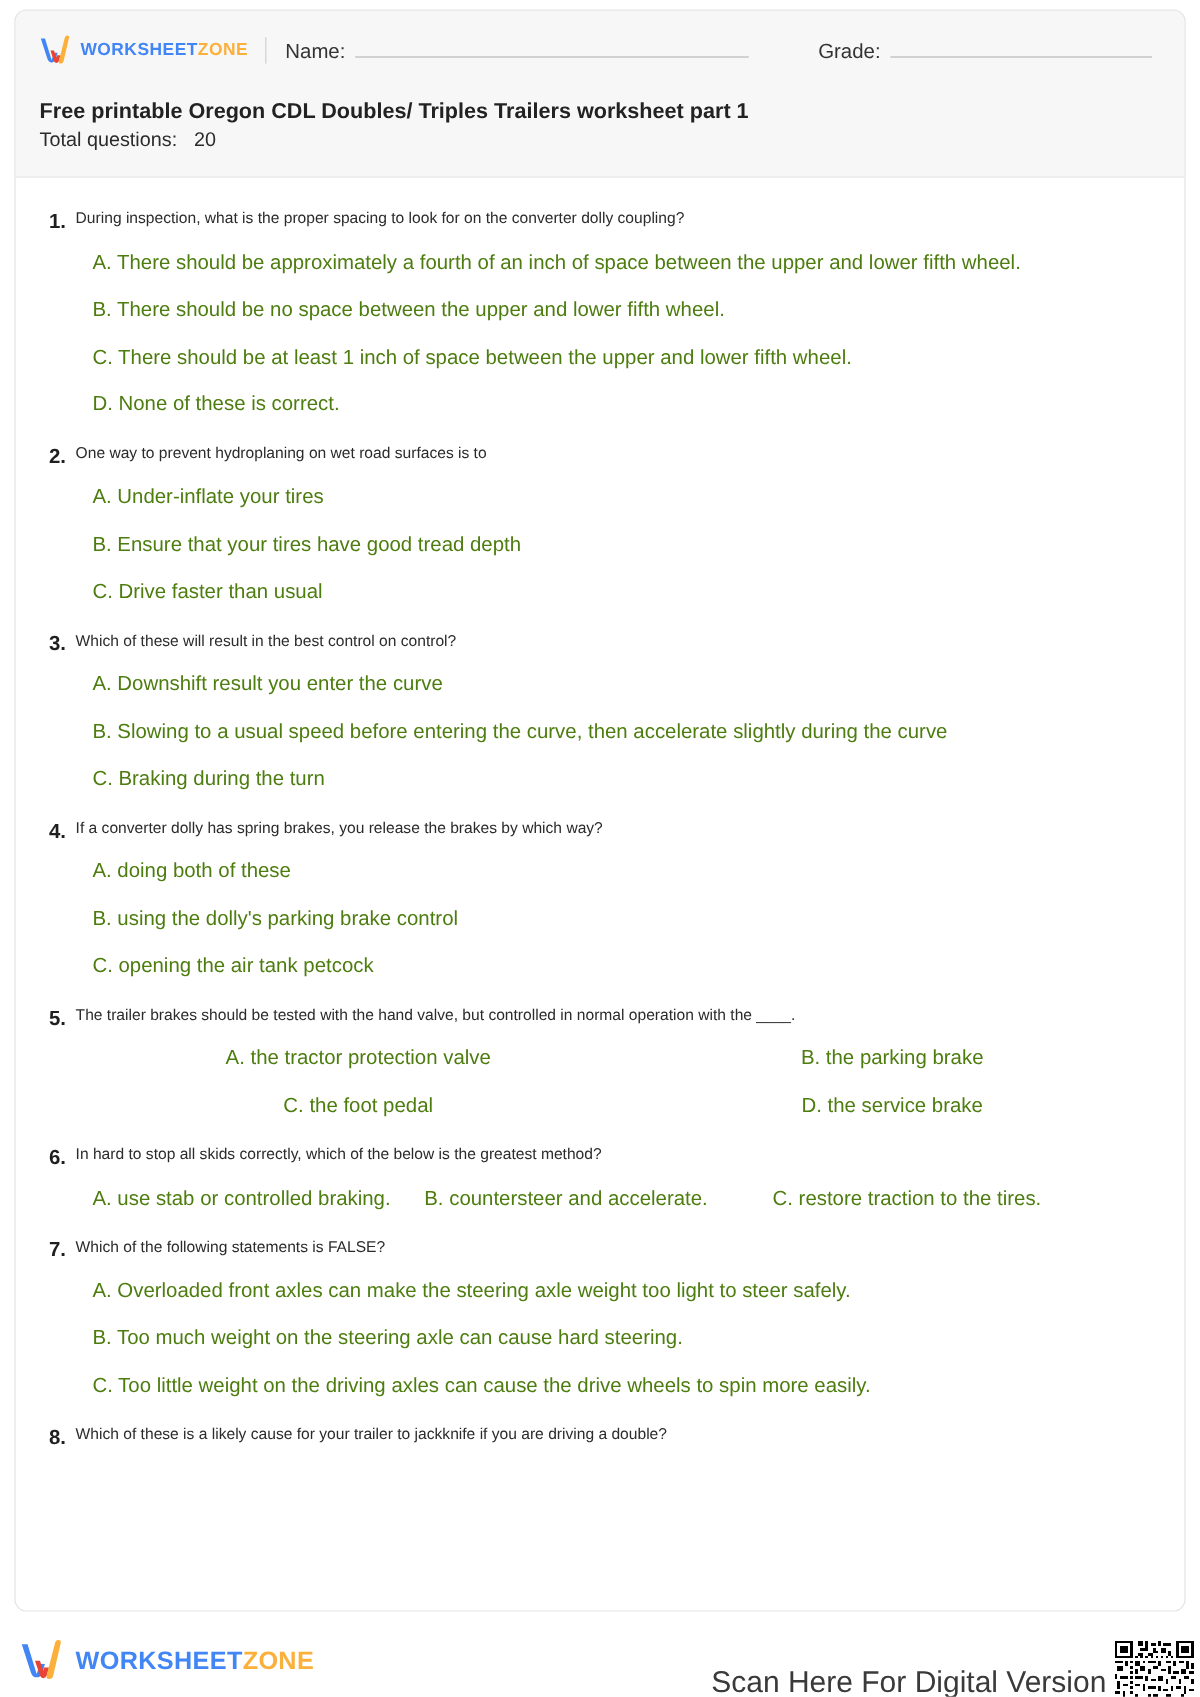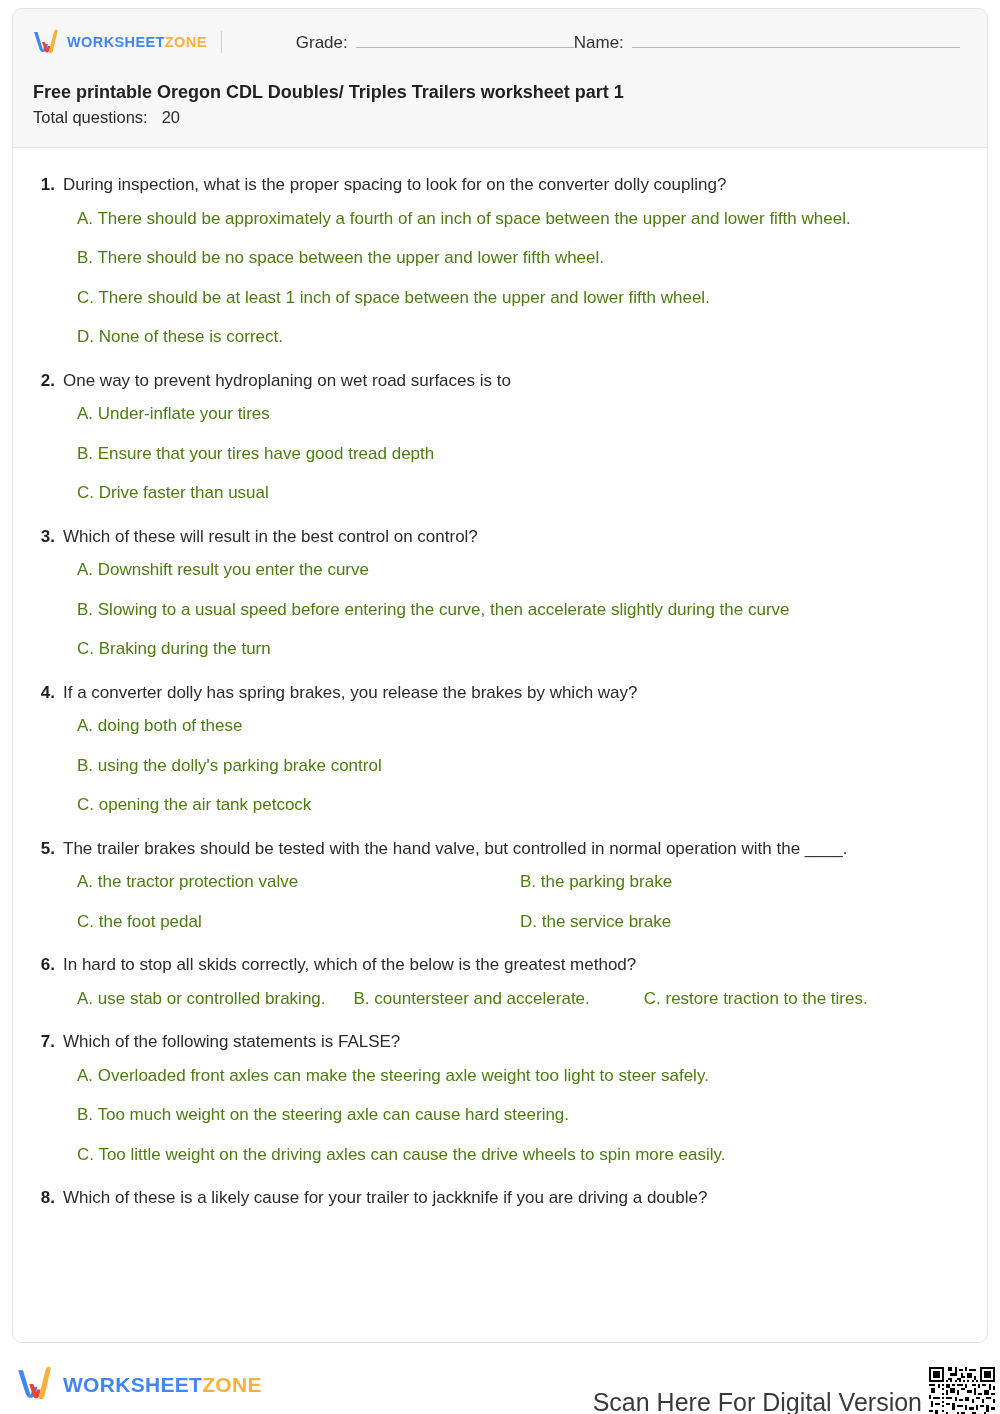--- a/index.html
+++ b/index.html
@@ -135,21 +135,21 @@
   .q-num {
     font-size: 17px;
     font-weight: bold;
     color: #1f1f1f;
     min-width: 22px;
     text-align: right;
     line-height: 1.5;
     flex: 0 0 auto;
   }
   .q-text {
-    font-size: 17px;
+    font-size: 13px;
     color: #2b2b2b;
     line-height: 1.5;
   }
 
   .opts {
     margin-top: 8px;
     padding-left: 44px;
   }
   .opt {
     font-size: 17px;
@@ -159,21 +159,21 @@
   }
   .opt:last-child { margin-bottom: 0; }
 
   
   .opts.cols-2 {
     display: grid;
     grid-template-columns: 443px 1fr;
     row-gap: 14px;
     column-gap: 0;
   }
-  .opts.cols-2 .opt { margin-bottom: 0; }
+  .opts.cols-2 .opt { margin-bottom: 0; text-align: center; }
 
   
   .opts.cols-3 {
     display: flex;
     flex-wrap: nowrap;
   }
   .opts.cols-3 .opt { margin-bottom: 0; }
   .opts.cols-3 .opt:nth-child(1) { margin-right: 28px; }
   .opts.cols-3 .opt:nth-child(2) { margin-right: 54px; }
 
@@ -241,27 +241,27 @@
         <svg class="logo-mark" viewBox="0 0 58 52">
           <path d="M6 6 L17 40 Q19 46 24 46 Q29 46 31 40 L34 30 L28 30 L24 42 L13 6 Z" fill="#4285f4"></path>
           <path d="M22 26 L28 44 Q29.5 47 32 47 Q34.5 47 36 44 L39 34 L33 34 L32 38 L28 26 Z" fill="#ea4335"></path>
           <path d="M46 5 L36 44 Q35 48 39.5 48 Q43 48 44 44 L53 5 Q54 1 50 1 Q47 1 46 5 Z" fill="#fbb03b"></path>
         </svg>
         <div class="brand-word"><span class="brand-worksheet">WORKSHEET</span><span class="brand-zone">ZONE</span></div>
       </div>
 
       <div class="brand-divider"></div>
 
+      <div class="field field-name">
+        <span class="field-label">Name:</span>
+        <span class="field-line"></span>
+      </div>
+
       <div class="field field-grade">
         <span class="field-label">Grade:</span>
-        <span class="field-line"></span>
-      </div>
-
-      <div class="field field-name">
-        <span class="field-label">Name:</span>
         <span class="field-line"></span>
       </div>
     </div>
 
     <div class="header-meta">
       <p class="sheet-title">Free printable Oregon CDL Doubles/ Triples Trailers worksheet part 1</p>
       <p class="sheet-subline"><span>Total questions:</span><span class="count">20</span></p>
     </div>
   </div>
 

